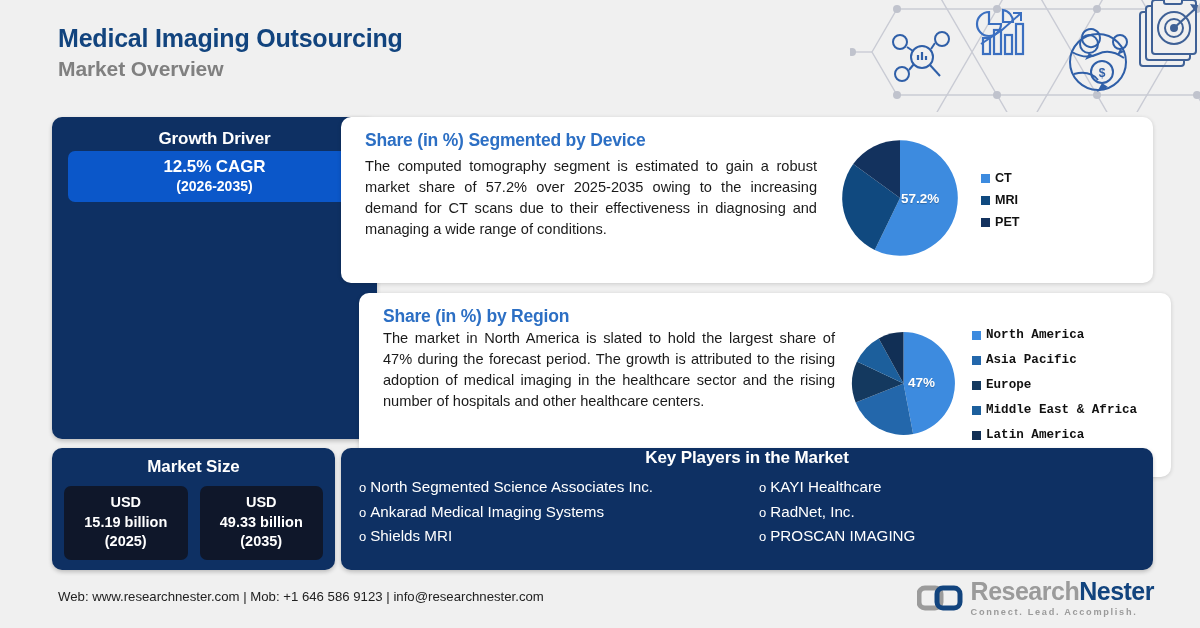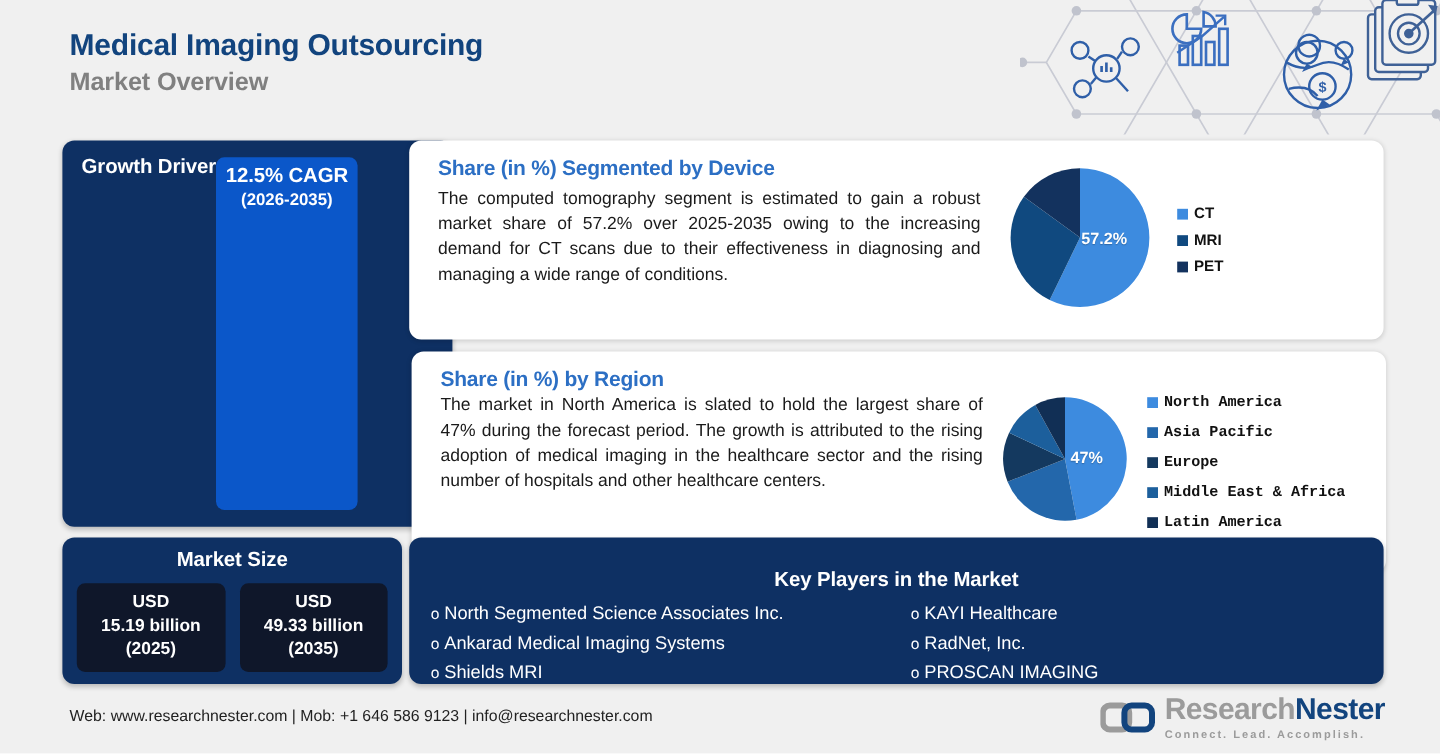--- a/index.html
+++ b/index.html
@@ -46,21 +46,21 @@
     background: #ffffff;
     border-radius: 10px;
     box-shadow: 0 1px 4px rgba(0,0,0,0.16);
   }
 
   
   .growth {
     position: absolute; left: 52px; top: 117px;
     width: 325px; height: 322px;
     padding: 12px 16px 14px 16px;
-    display: flex; 
+    display: flex; flex-direction: column;
   }
   .panel-head {
     text-align: center; color: #ffffff;
     font-size: 17px; font-weight: bold;
     letter-spacing: -0.1px;
   }
   .growth-body {
     margin-top: 10px;
     color: #ffffff; font-size: 16.5px; line-height: 1.46;
     flex: 1;
@@ -89,21 +89,21 @@
     font-size: 14.5px; font-weight: bold; line-height: 1.35;
   }
 
   
   .share-dev {
     position: absolute; left: 341px; top: 117px;
     width: 812px; height: 166px;
     display: flex;
   }
   .share-reg {
-    position: absolute; left: 343px; top: 293px;
+    position: absolute; left: 359px; top: 293px;
     width: 812px; height: 184px;
     display: flex;
   }
   .share-text { padding: 13px 14px 10px 24px; width: 490px; }
   .share-title {
     color: #2c6fc4; font-size: 17.5px; font-weight: bold;
     letter-spacing: -0.2px; margin-bottom: 5px;
   }
   .share-title.tight { margin-bottom: 1px; }
   .share-body {
@@ -119,21 +119,21 @@
   }
   .legend { display: flex; flex-direction: column; }
   .legend-item { display: flex; align-items: center; }
   .legend-sq { width: 9px; height: 9px; flex: 0 0 9px; margin-right: 5px; }
   .legend-tx { font-size: 12.6px; font-weight: bold; color: #111111; white-space: nowrap; }
 
   
   .players {
     position: absolute; left: 341px; top: 448px;
     width: 812px; height: 122px;
-    padding: 25px 18px 10px 18px;
+    padding: 0 18px 10px 18px;
   }
   .players-grid {
     margin-top: 8px;
     display: grid; grid-template-columns: 400px 1fr;
     row-gap: 3px;
   }
   .player-li {
     color: #ffffff; font-size: 15.2px;
     display: flex; align-items: baseline; line-height: 1.42;
   }

